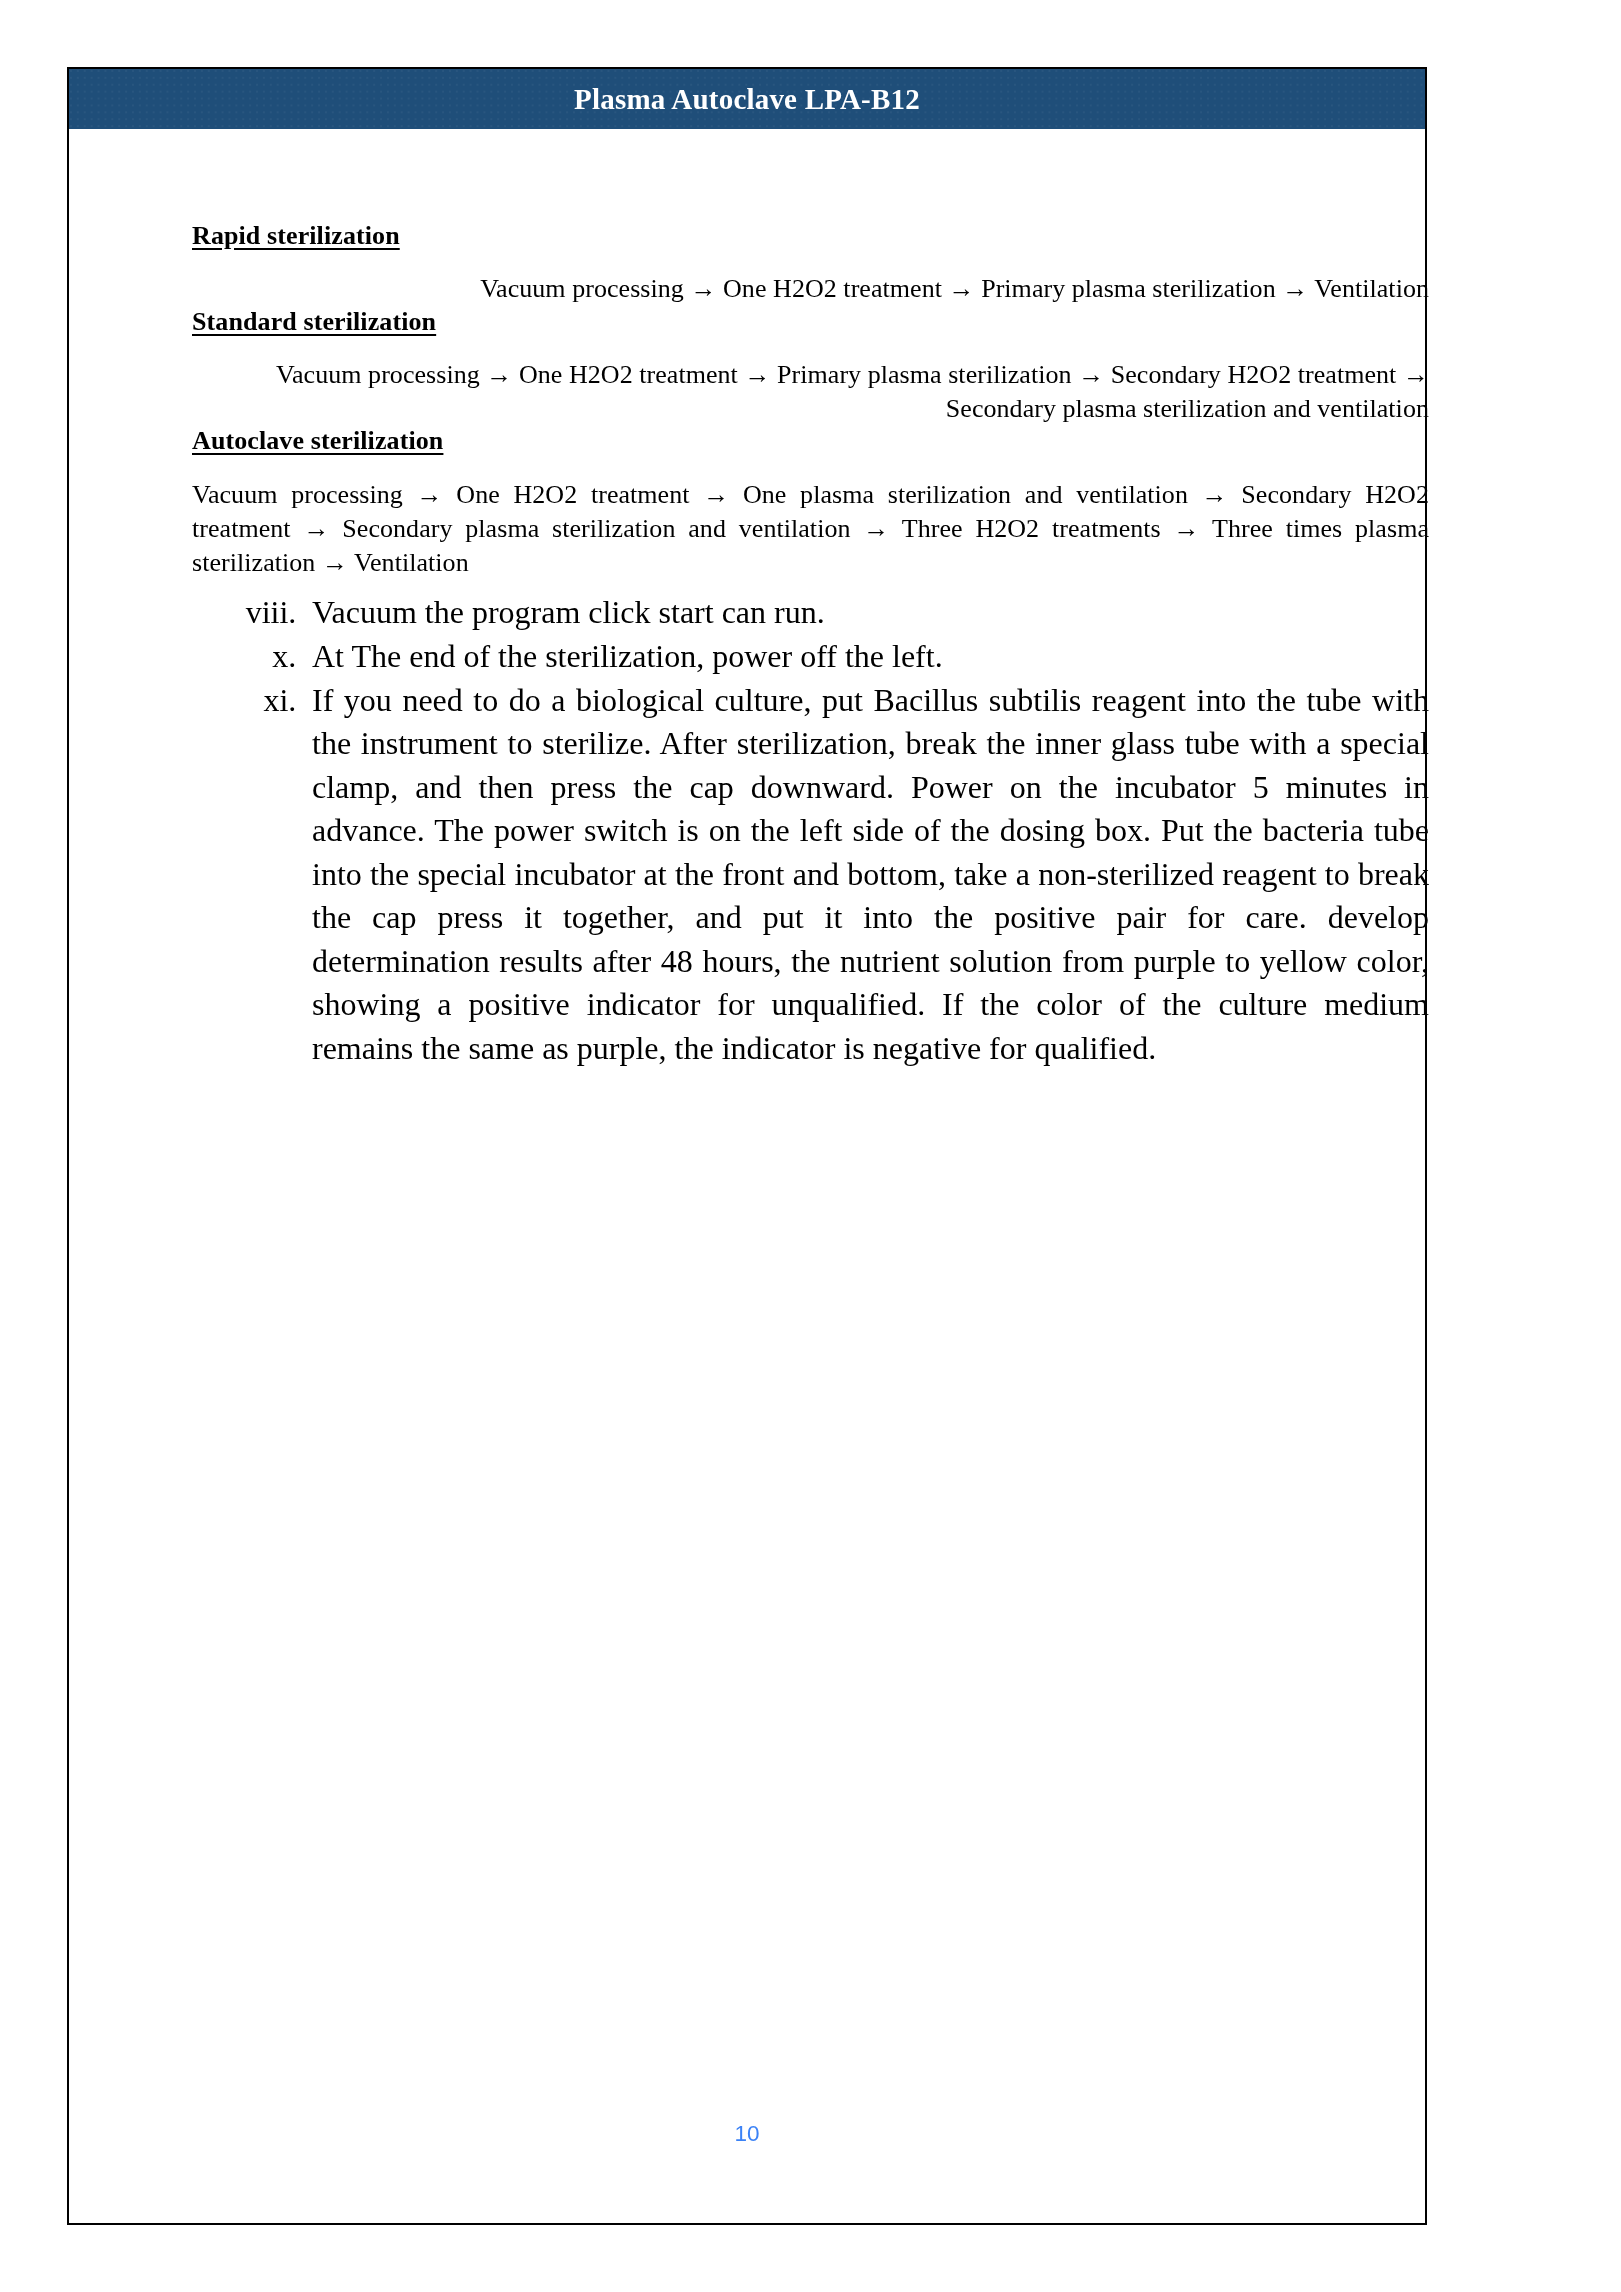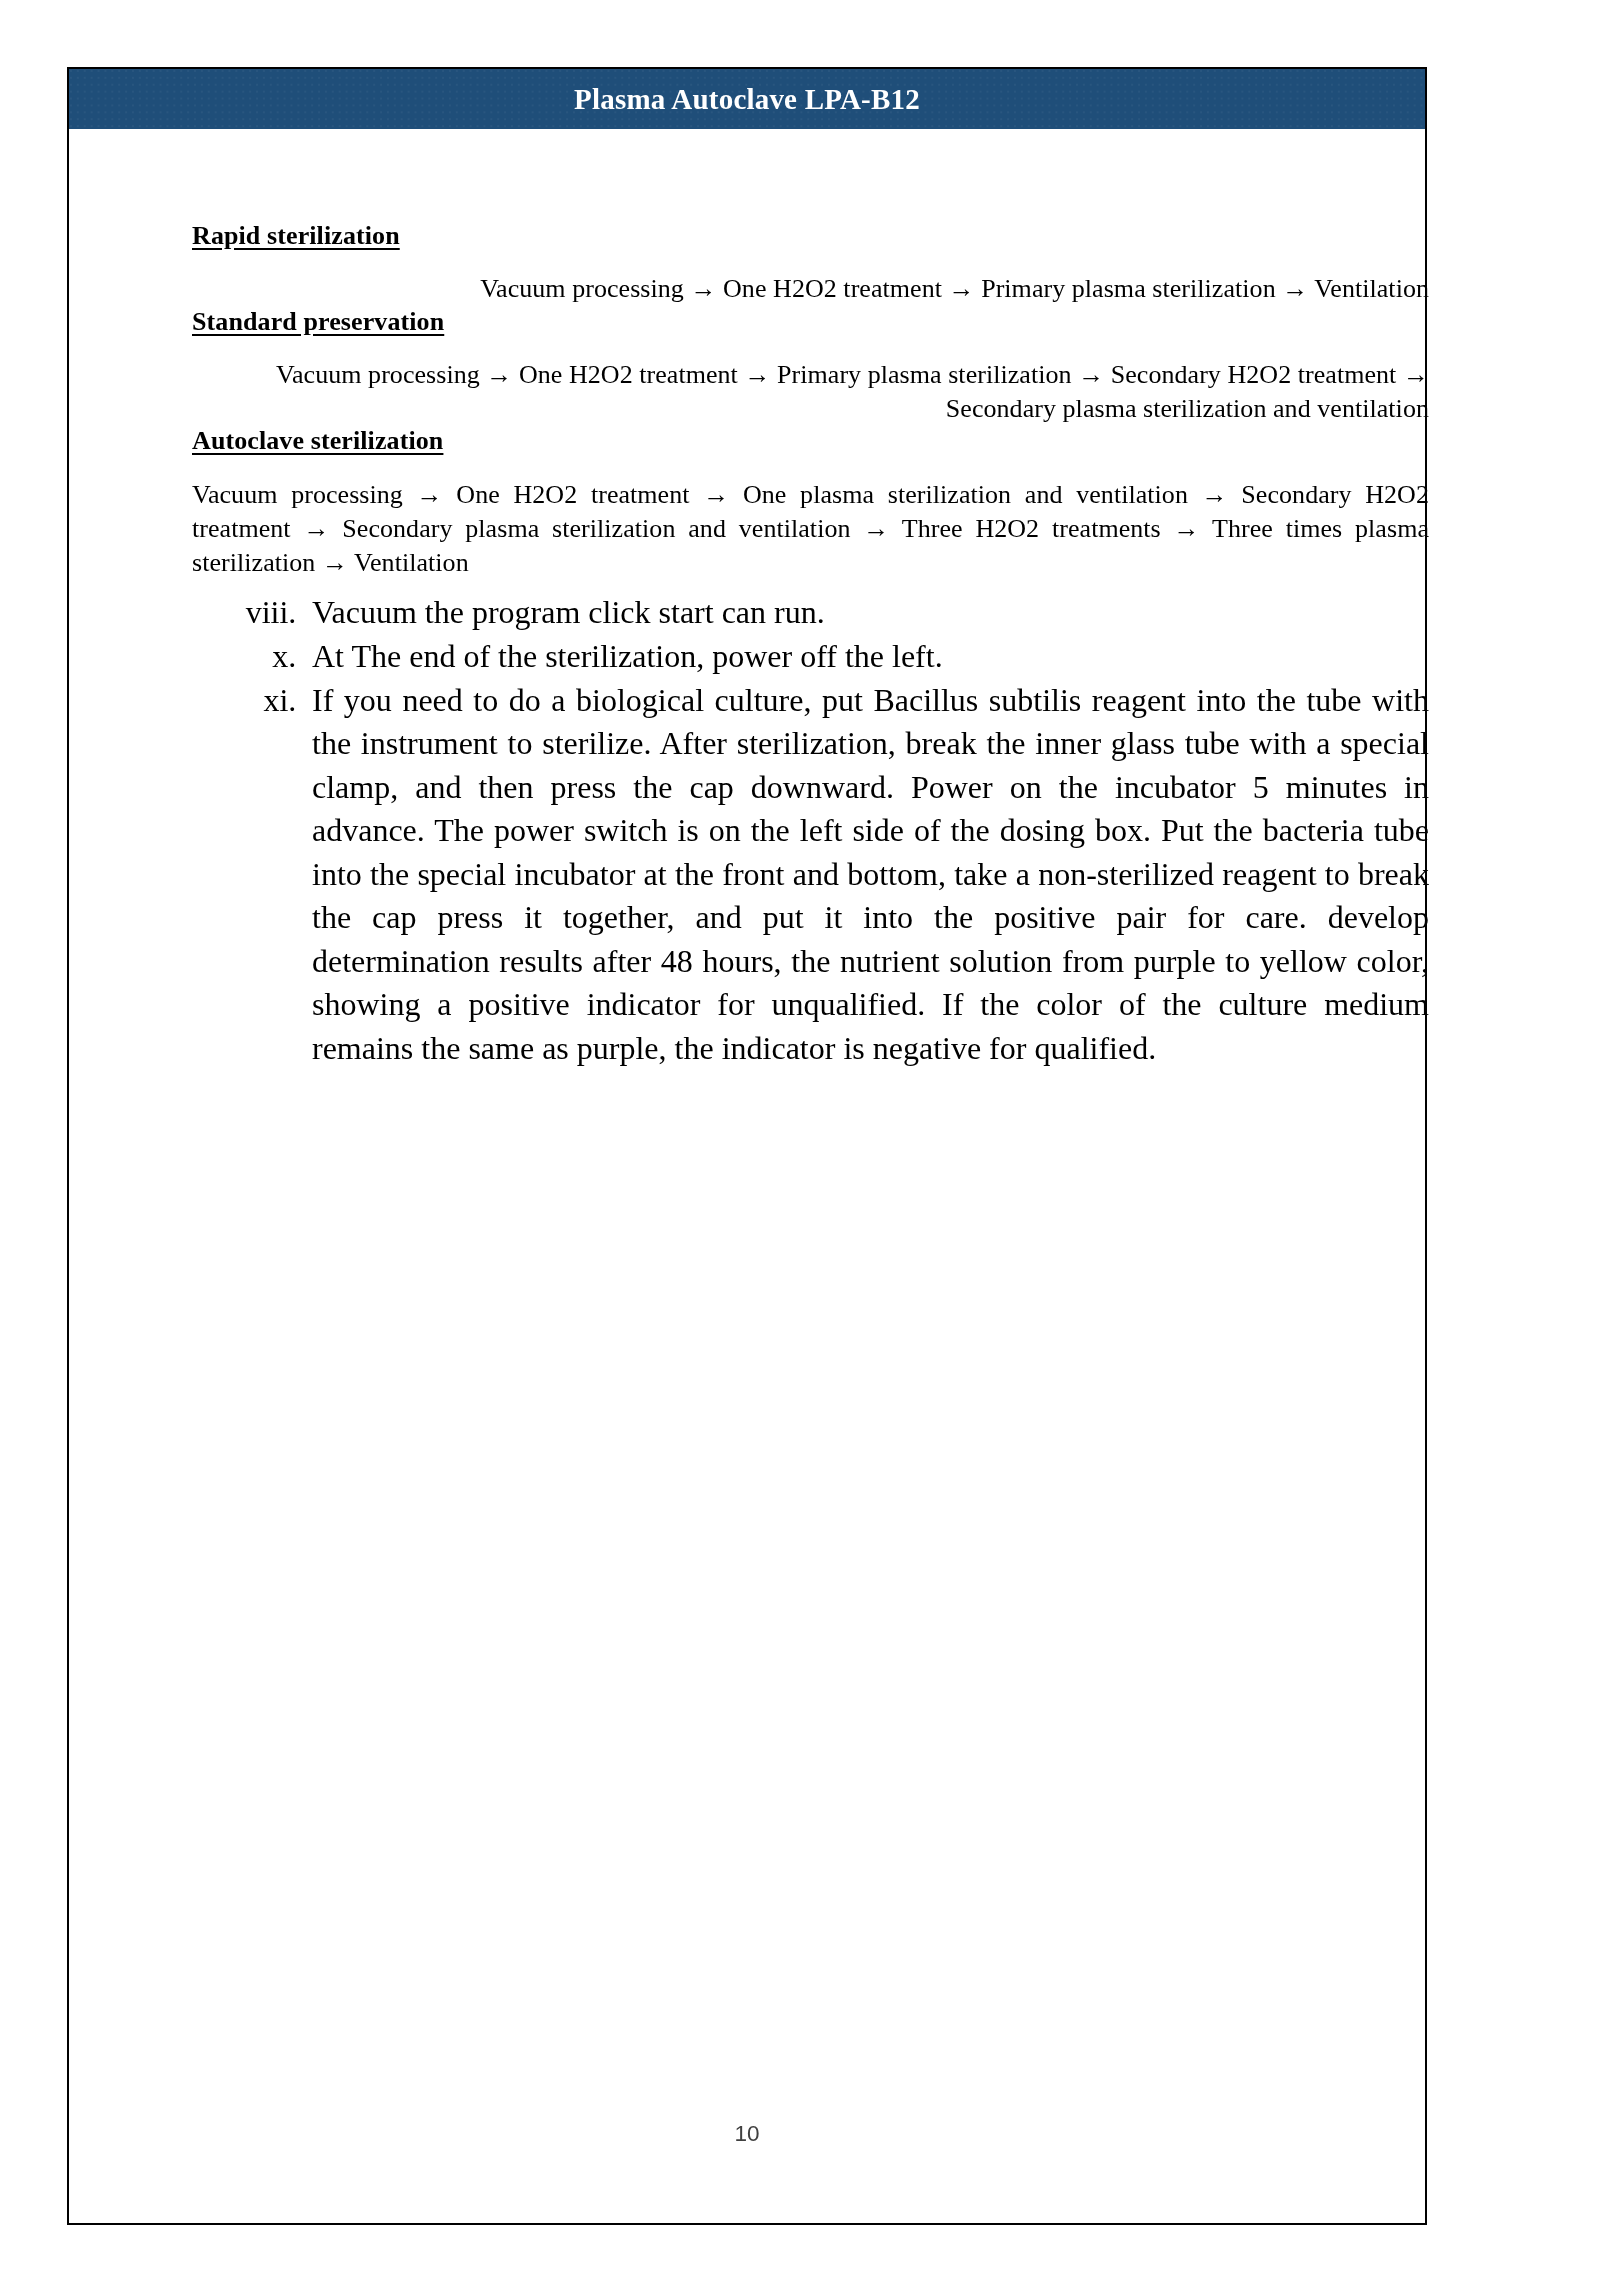--- a/index.html
+++ b/index.html
@@ -120,42 +120,42 @@
 
   
   .page-number {
     position: absolute;
     left: 0;
     right: 0;
     bottom: 78px;
     text-align: center;
     font-size: 22.5px;
     font-family: "Liberation Sans", "DejaVu Sans", sans-serif;
-    color: #404040;
+    color: #3b82f6;
     line-height: 1;
   }
 </style>
 </head>
 <body>
 
 <div class="page-frame">
 
   <div class="doc-header">
     <div class="doc-header-title">Plasma Autoclave LPA-B12</div>
   </div>
 
   <div class="doc-body">
 
     <div>
       <div class="section-heading">Rapid sterilization</div>
       <p class="section-para">Vacuum processing → One H2O2 treatment → Primary plasma sterilization → Ventilation</p>
     </div>
 
     <div>
-      <div class="section-heading">Standard preservation</div>
+      <div class="section-heading">Standard sterilization</div>
       <p class="section-para">Vacuum processing → One H2O2 treatment → Primary plasma sterilization → Secondary H2O2 treatment → Secondary plasma sterilization and ventilation</p>
     </div>
 
     <div>
       <div class="section-heading">Autoclave sterilization</div>
       <p class="section-para justified">Vacuum processing → One H2O2 treatment → One plasma sterilization and ventilation → Secondary H2O2 treatment → Secondary plasma sterilization and ventilation → Three H2O2 treatments → Three times plasma sterilization → Ventilation</p>
     </div>
 
     <ol class="roman-list">
       <li class="roman-list-item">

